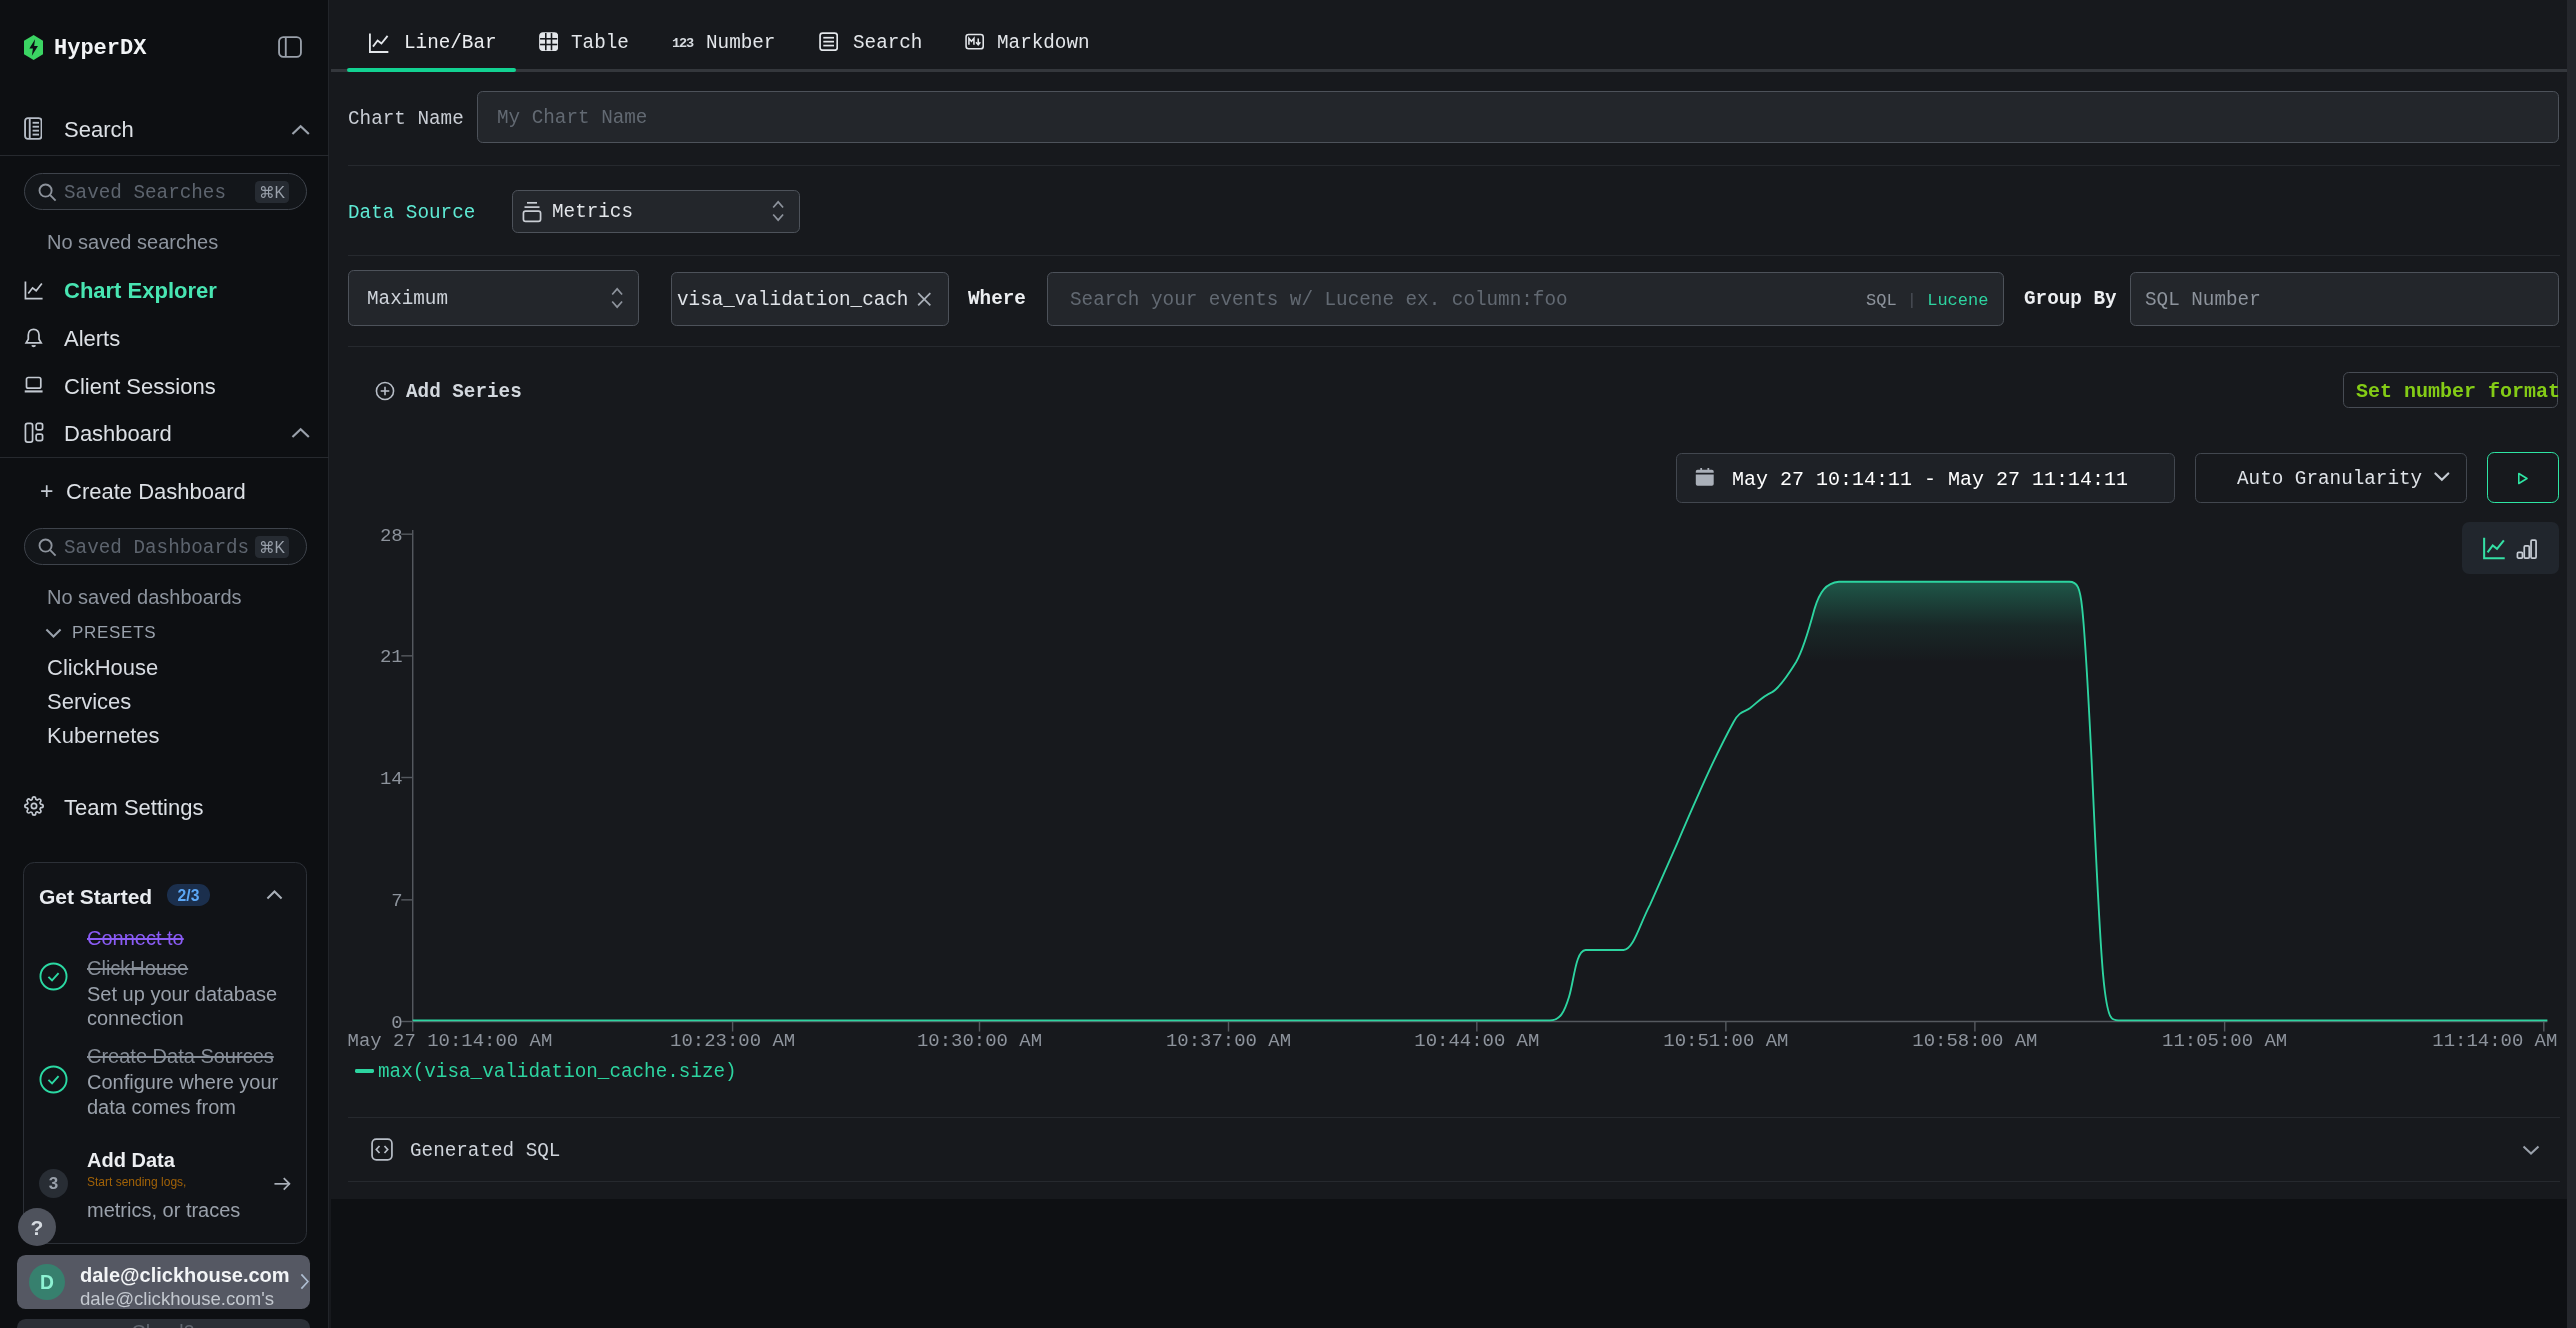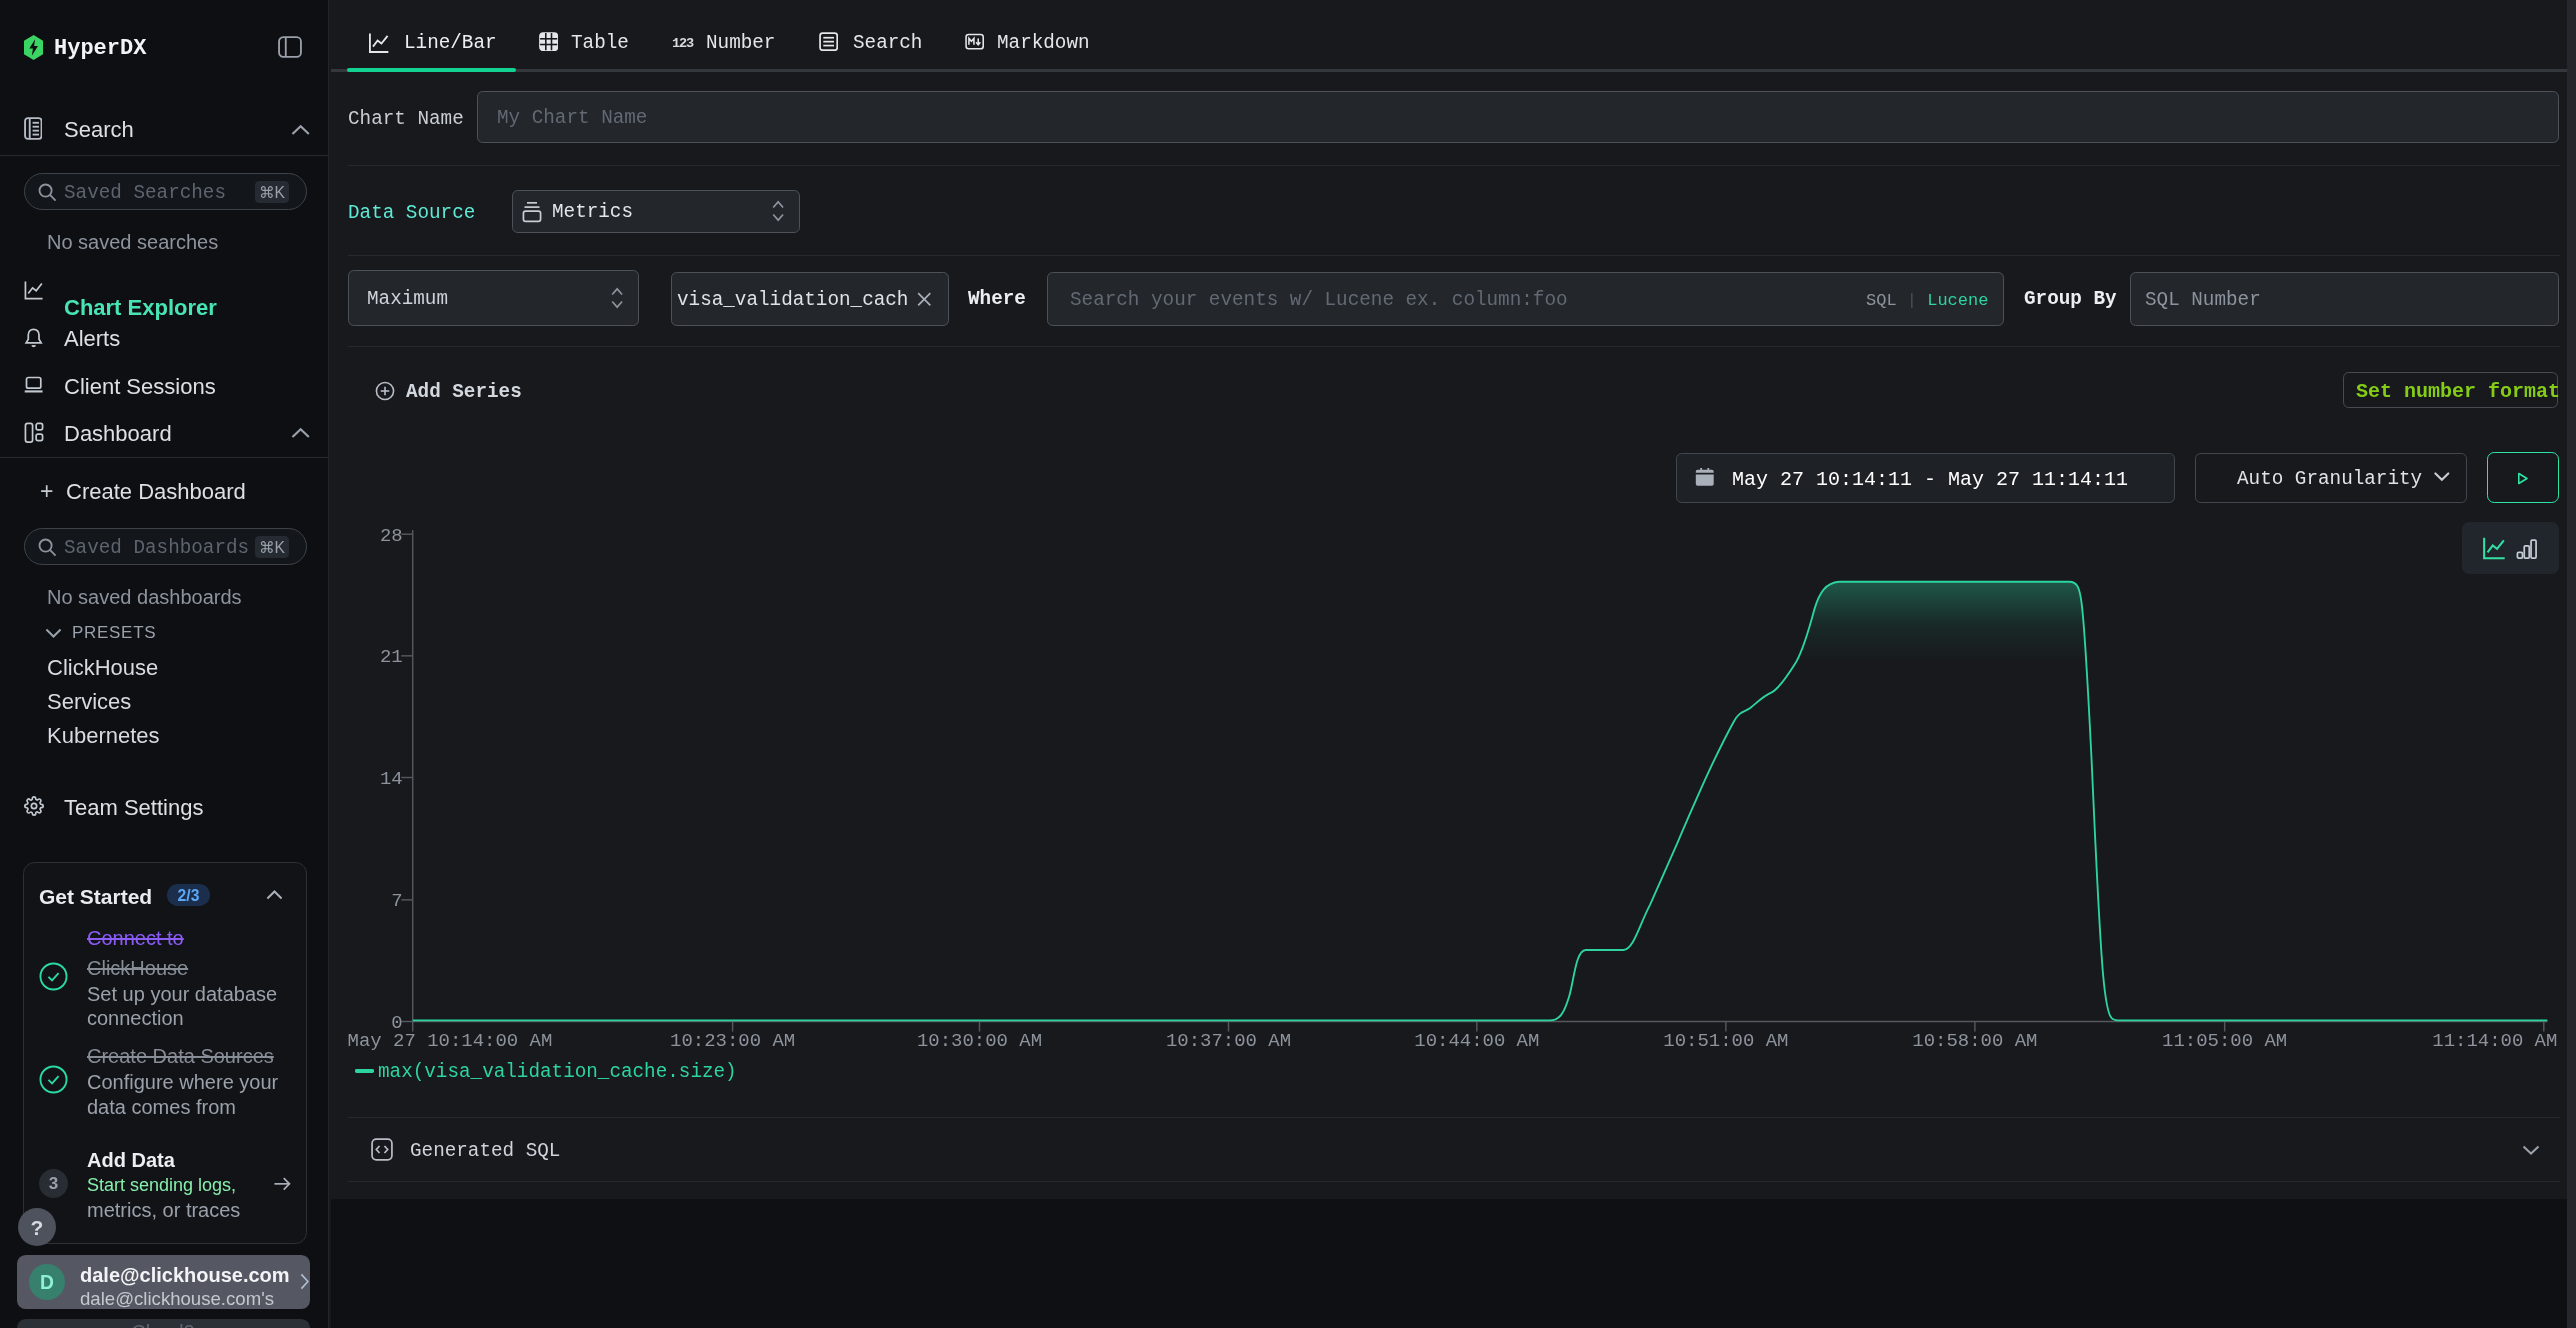--- a/index.html
+++ b/index.html
@@ -49,21 +49,21 @@
 </svg>
 <div class="abs mono" style="left:64px;top:182px;font-size:19.3px;color:#5d646e;">Saved Searches</div>
 <div class="abs" style="left:255px;top:181px;width:34px;height:21.5px;background:#262b32;border-radius:4.3px;"></div>
 <div class="abs sans" style="left:255px;top:183px;width:34px;text-align:center;font-size:15.7px;color:#9aa1ab;">⌘K</div>
 <div class="abs sans" style="left:47px;top:231px;font-size:20px;color:#8d949e;">No saved searches</div>
 
 <svg class="abs" style="left:23.6px;top:280px;" width="19.3" height="20" viewBox="0 0 27 28" fill="none" stroke="#c3c9d1" stroke-width="2.4">
   <polyline points="2,2 2,26 26,26"></polyline>
     <polyline points="6,19 12,11 17,15 25,5"></polyline>
 </svg>
-<div class="abs sans" style="left:64px;top:295px;font-size:22px;font-weight:bold;color:#48e5b2;">Chart Explorer</div>
+<div class="abs sans" style="left:64px;top:278px;font-size:22px;font-weight:bold;color:#48e5b2;">Chart Explorer</div>
 <svg class="abs" style="left:23.6px;top:327px;" width="19.3" height="21" viewBox="0 0 27 29" fill="none" stroke="#c3c9d1" stroke-width="2.4">
   <path d="M13.5,3 C9,3 6,6.5 6,11 L6,17 L3,22 L24,22 L21,17 L21,11 C21,6.5 18,3 13.5,3 Z"></path>
   <path d="M11,25.5 a3 3 0 0 0 5 0" fill="#c3c9d1"></path>
 </svg>
 <div class="abs sans" style="left:64px;top:326px;font-size:22px;color:#dce0e5;">Alerts</div>
 <svg class="abs" style="left:23.6px;top:376px;" width="19.3" height="18" viewBox="0 0 27 25" fill="none" stroke="#c3c9d1" stroke-width="2.4">
   <rect x="3.5" y="2" width="20" height="15" rx="2.5"></rect>
     <path d="M1,21.5 L26,21.5" stroke-width="3"></path>
 </svg>
 <div class="abs sans" style="left:64px;top:374px;font-size:22px;color:#dce0e5;">Client Sessions</div>
@@ -125,21 +125,21 @@
   <circle cx="20" cy="20" r="18"></circle>
     <polyline points="13,20.5 18,25.5 27,15.5"></polyline>
 </svg>
 <div class="abs sans" style="left:87px;top:1045px;font-size:20px;color:#868d97;text-decoration:line-through;">Create Data Sources</div>
 <div class="abs sans" style="left:87px;top:1071px;font-size:20px;color:#9aa1ab;">Configure where your</div>
 <div class="abs sans" style="left:87px;top:1096px;font-size:20px;color:#9aa1ab;">data comes from</div>
 
 <div class="abs" style="left:39px;top:1169px;width:29px;height:29px;background:#282d34;border-radius:50%;"></div>
 <div class="abs sans" style="left:39px;top:1174px;width:29px;text-align:center;font-size:17px;font-weight:bold;color:#9aa1ab;">3</div>
 <div class="abs sans" style="left:87px;top:1149px;font-size:20px;font-weight:bold;color:#eceef1;">Add Data</div>
-<div class="abs sans" style="left:87px;top:1175px;font-size:18px;color:#86efac;">Start sending logs,</div>
+<div class="abs sans" style="left:87px;top:1175px;font-size:12px;color:#a16207;">Start sending logs,</div>
 <div class="abs sans" style="left:87px;top:1199px;font-size:20px;color:#9aa1ab;">metrics, or traces</div>
 <svg class="abs" style="left:273px;top:1176px;" width="18.6" height="15.7" viewBox="0 0 26 22" fill="none" stroke="#aab0b9" stroke-width="2.4">
     <line x1="2" y1="11" x2="23" y2="11"></line>
     <polyline points="15,3 23,11 15,19"></polyline>
   </svg>
 
 <div class="abs" style="left:18px;top:1208px;width:38px;height:38px;background:#4e525c;border-radius:50%;"></div>
 <div class="abs sans" style="left:18px;top:1216px;width:38px;text-align:center;font-size:21px;font-weight:bold;color:#d5dae0;">?</div>
 
 <div class="abs" style="left:16.5px;top:1255px;width:293px;height:54px;background:#555863;border-radius:8.6px;"></div>

